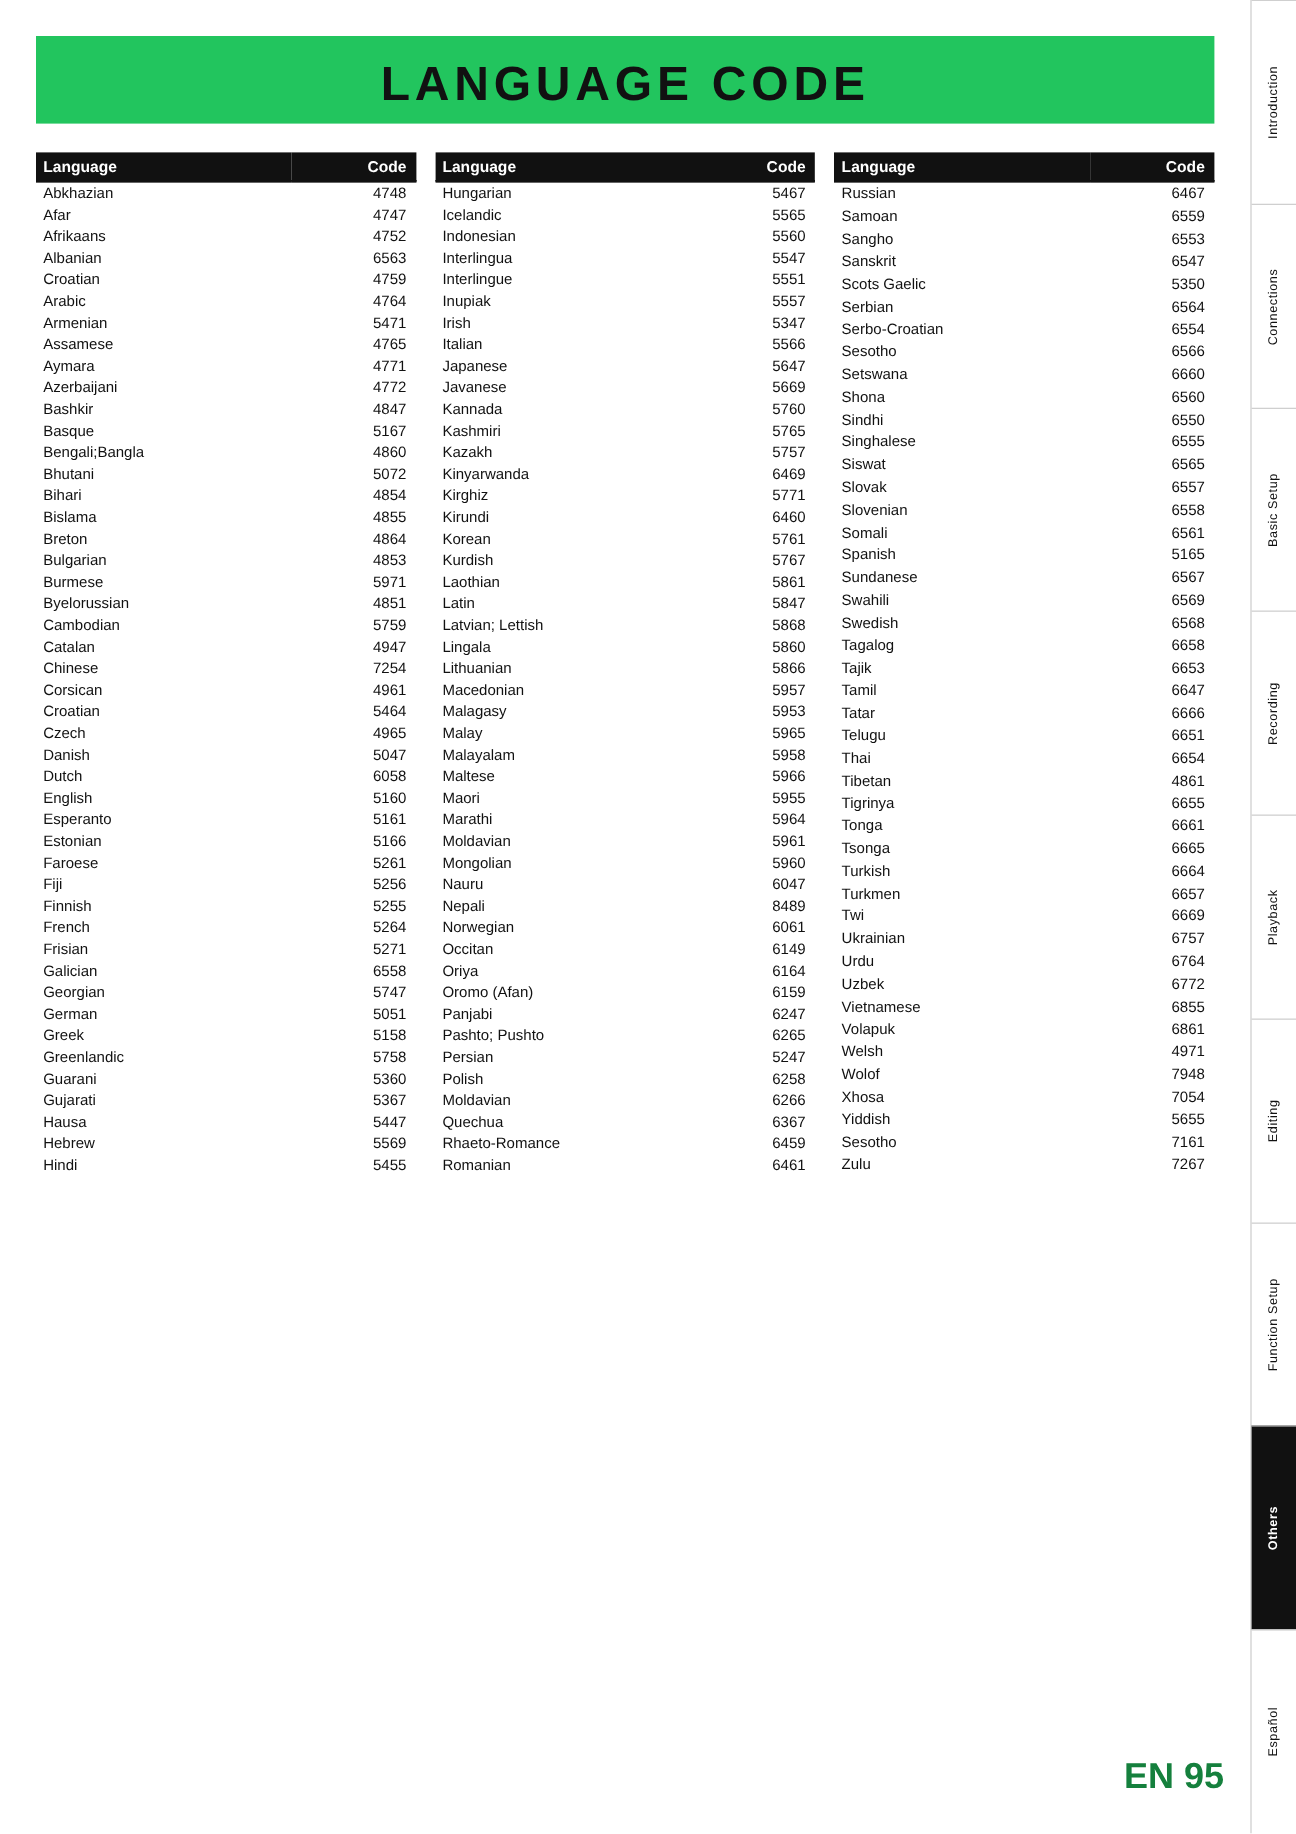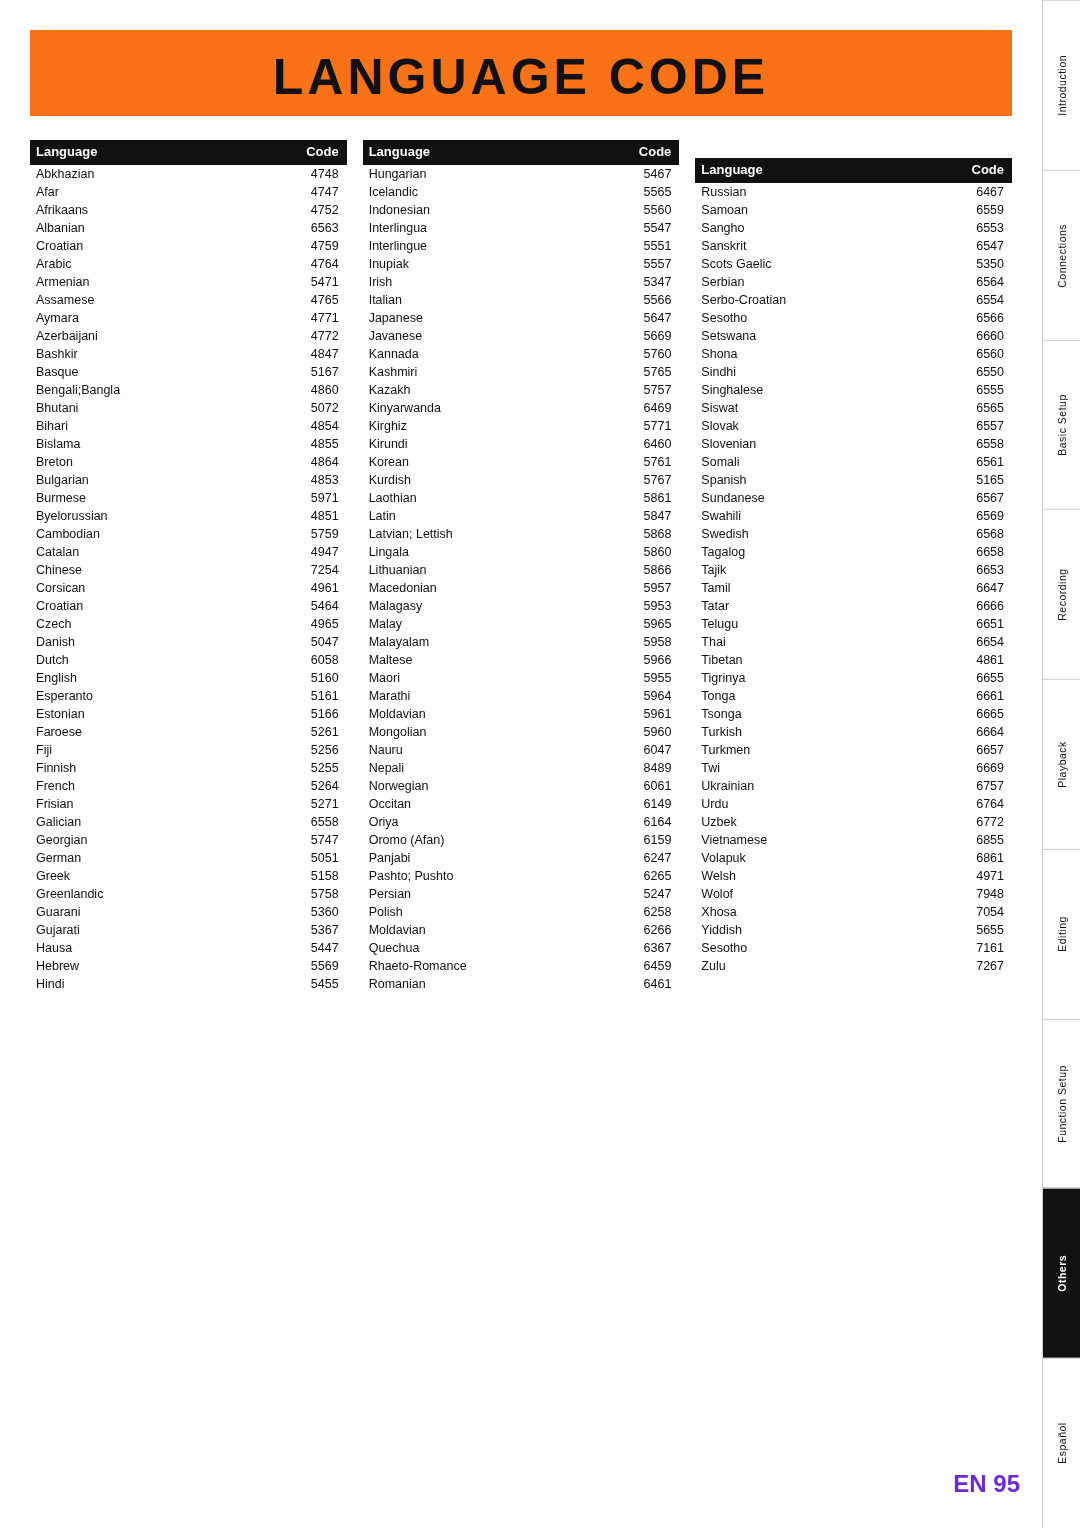--- a/index.html
+++ b/index.html
@@ -20,34 +20,33 @@
       display: flex;
     }
 
     .main-content {
       flex: 1;
       padding: 30px 30px 60px 30px;
     }
 
     .page-title {
       text-align: center;
-      font-size: 50px;
+      font-size: 40px;
       font-weight: bold;
       letter-spacing: 4px;
       margin-bottom: 24px;
       color: #111;
-      background: #f97316;
+      background: #22c55e;
       padding: 18px 0 10px 0;
     }
 
     .table-section {
       display: flex;
       gap: 0;
       width: 100%;
-      align-items: center;
     }
 
     .lang-table {
       flex: 1;
       border-collapse: collapse;
       font-size: 12.5px;
     }
 
     .lang-table th {
       background: #111;
@@ -115,23 +114,23 @@
       background: #111;
       color: #fff;
       font-weight: bold;
     }
 
     
     .page-footer {
       position: absolute;
       bottom: 30px;
       right: 60px;
-      font-size: 24px;
+      font-size: 30px;
       font-weight: bold;
-      color: #6d28d9;
+      color: #15803d;
     }
   </style>
 </head>
 <body>
 
 <div class="page-container">
   <div class="main-content">
     <h1 class="page-title">LANGUAGE CODE</h1>
 
     <div class="table-section">

